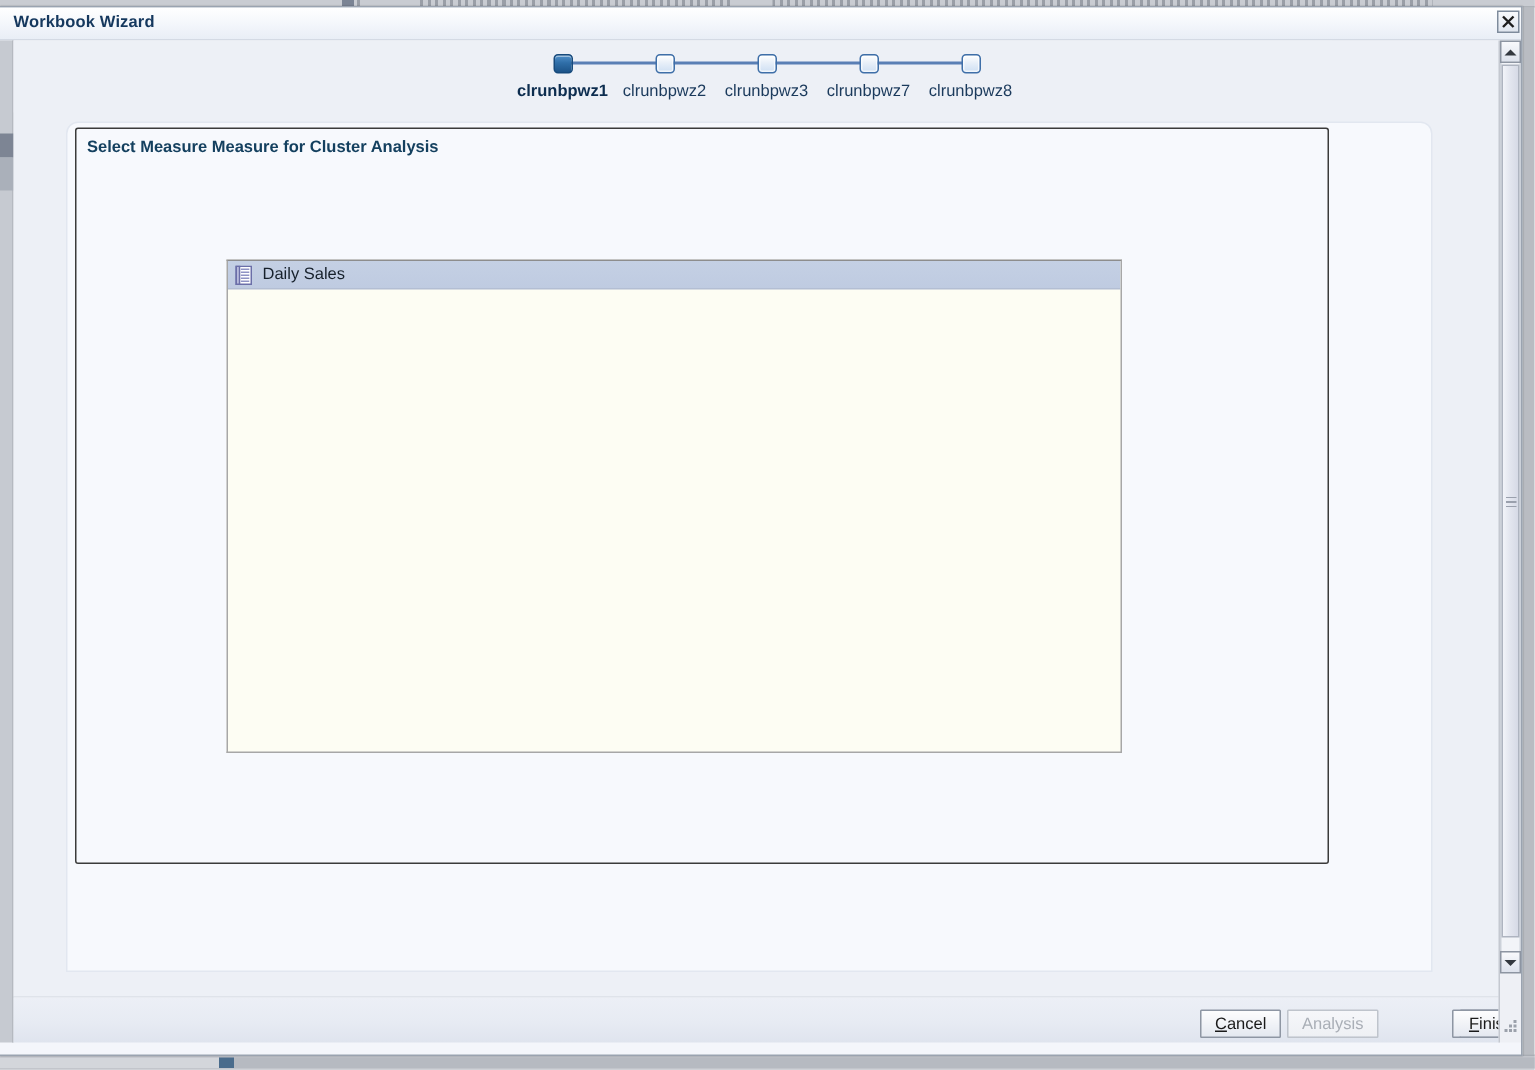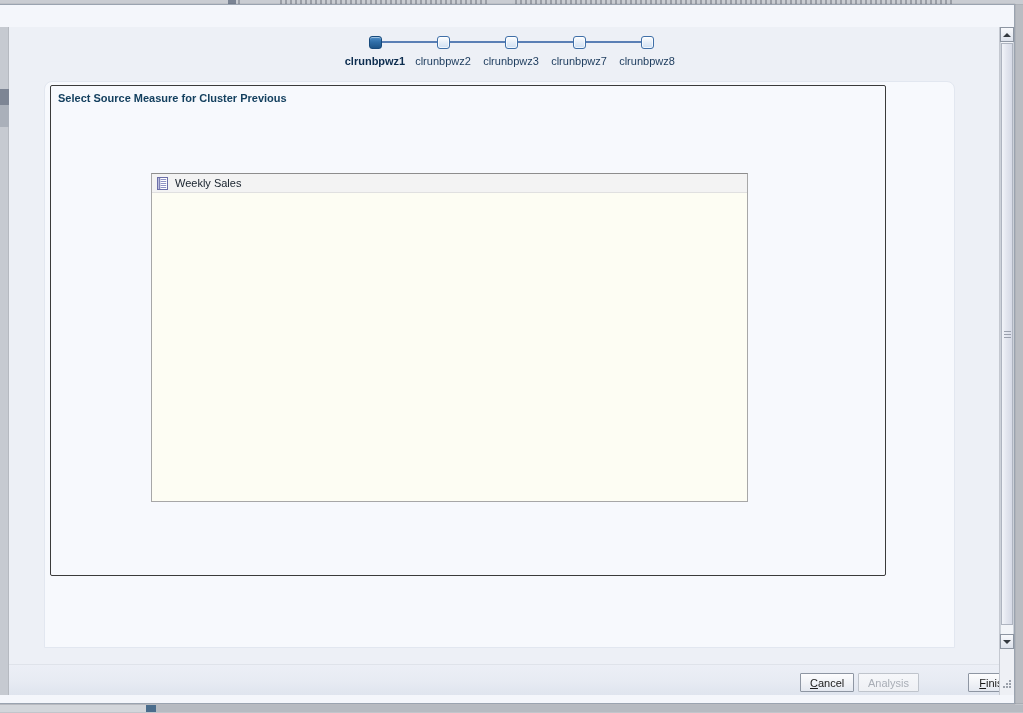--- a/index.html
+++ b/index.html
@@ -335,20 +335,28 @@
   <div class="bg-tick" style="left:228px;top:0;width:8px;height:5px;"></div>
 
   <div class="host-hscroll">
     <div class="host-hscroll-track"></div>
     <div class="host-hscroll-left" style="width:146px;"></div>
     <div class="host-hscroll-thumb" style="left:146px;width:10px;"></div>
   </div>
 
   <div id="dialog">
 
+    <div id="titlebar">
+      <div class="title">Workbook Wizard</div>
+      <div id="close-btn">
+        <svg width="13" height="13" viewBox="0 0 13 13" aria-hidden="true">
+          <path d="M3 3 L10 10 M10 3 L3 10" stroke="#1c1c1c" stroke-width="1.6" fill="none"></path>
+        </svg>
+      </div>
+    </div>
 
     <div class="left-rail">
       <div class="rail-tick"></div>
       <div class="rail-tick2"></div>
     </div>
 
     <div id="wizard-body">
 
       <div id="train">
         <div class="train-inner">
@@ -391,41 +399,41 @@
             </div>
             <div class="train-label">clrunbpwz8</div>
           </div>
 
         </div>
       </div>
 
       <div id="content-card"></div>
 
       <div id="groupbox">
-        <div class="gb-title">Select Source Measure for Cluster Previous</div>
+        <div class="gb-title">Select Measure Measure for Cluster Analysis</div>
 
         <div id="listbox">
 
-
-          <div class="list-row">
+          <div class="list-row selected">
             <span class="row-icon">
               <svg width="13" height="13" viewBox="0 0 13 13" aria-hidden="true">
                 <rect x="1.5" y="0.5" width="10" height="12" fill="#ffffff" stroke="#6b6fa8"></rect>
                 <rect x="1.5" y="0.5" width="2.2" height="12" fill="#b9bcdd" stroke="#6b6fa8"></rect>
                 <g stroke="#8f93c4" stroke-width="1">
                   <line x1="4.6" y1="2.5" x2="10.2" y2="2.5"></line>
                   <line x1="4.6" y1="4.5" x2="10.2" y2="4.5"></line>
                   <line x1="4.6" y1="6.5" x2="10.2" y2="6.5"></line>
                   <line x1="4.6" y1="8.5" x2="10.2" y2="8.5"></line>
                   <line x1="4.6" y1="10.5" x2="10.2" y2="10.5"></line>
                 </g>
               </svg>
             </span>
-            <span class="row-label">Weekly Sales</span>
-          </div>
+            <span class="row-label">Daily Sales</span>
+          </div>
+
 
         </div>
       </div>
 
     </div>
 
     <div id="buttonbar">
       <div class="btn" style="left:791px;">
         <span><u>C</u><span>ancel</span></span>
       </div>

